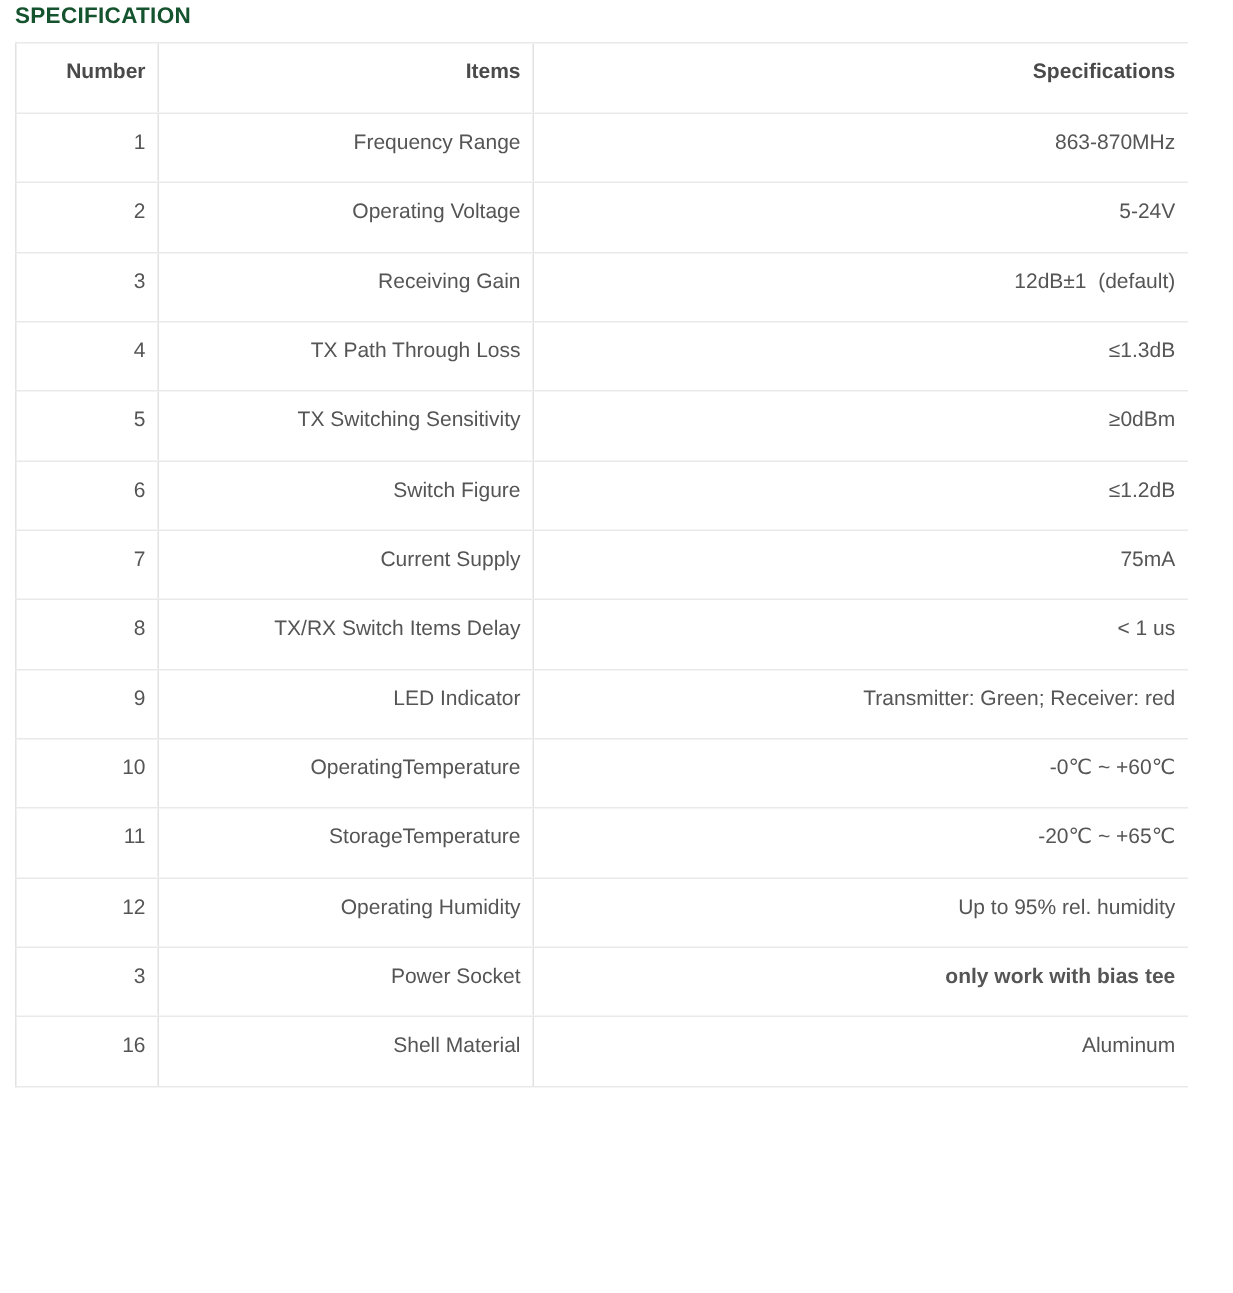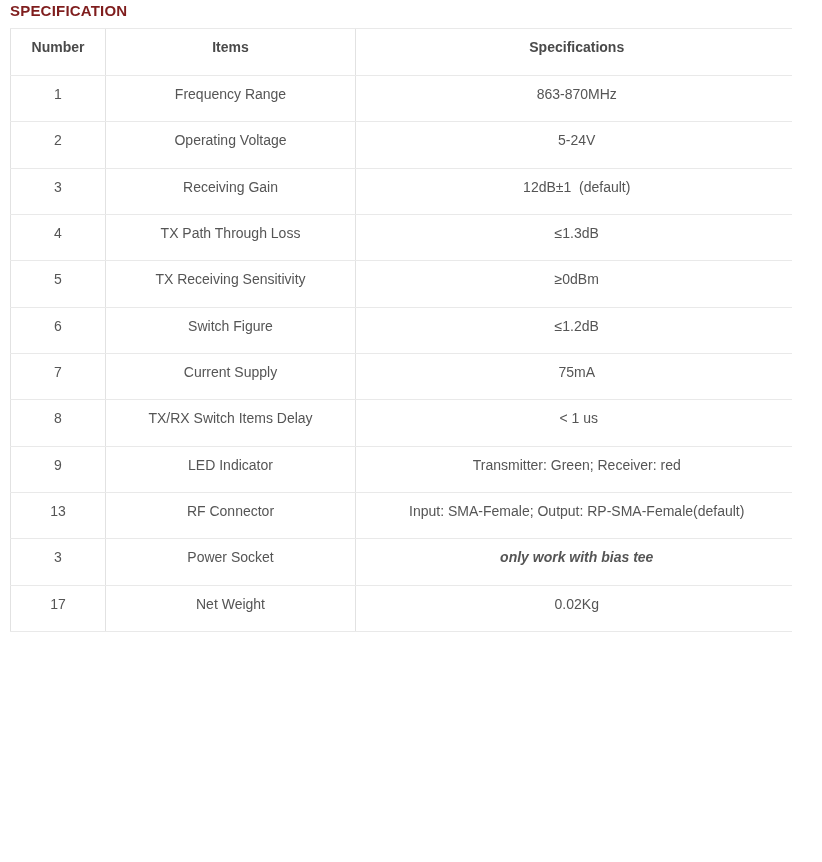--- a/index.html
+++ b/index.html
@@ -14,58 +14,57 @@
     position: relative;
     font-family: "Liberation Sans", "DejaVu Sans", sans-serif;
   }
   .page-title {
     position: absolute;
     left: 10px;
     top: 2px;
     font-size: 15px;
     font-weight: 700;
     letter-spacing: 0.2px;
-    color: #7f1d1d;
+    color: #14532d;
   }
   table.spec-table {
     position: absolute;
     left: 10px;
     top: 28px;
     width: 781px;
     border-collapse: collapse;
     table-layout: fixed;
   }
   .spec-table th,
   .spec-table td {
     box-sizing: border-box;
     height: 46.33px;
     padding: 10px 8px 0 8px;
     vertical-align: top;
-    text-align: center;
+    text-align: right;
     font-size: 14px;
     line-height: 1.25;
     color: #555555;
     border-bottom: 1px solid #e9e9e9;
     border-left: 1px solid #e2e2e2;
     overflow: hidden;
     white-space: pre-wrap;
   }
   .spec-table thead th {
     height: 47px;
     border-top: 1px solid #e9e9e9;
     font-weight: 700;
     color: #4a4a4a;
   }
   .spec-table .col-spec {
     padding-left: 14px;
   }
   .spec-bold {
     font-weight: 700;
     color: #4d4d4d;
-    font-style: italic;
   }
 </style>
 </head>
 <body>
 
 <div class="page-title">SPECIFICATION</div>
 
 <table class="spec-table">
   <colgroup>
     <col style="width:95px">
@@ -95,21 +94,21 @@
       <td>Receiving Gain</td>
       <td class="col-spec">12dB±1  (default)</td>
     </tr>
     <tr>
       <td>4</td>
       <td>TX Path Through Loss</td>
       <td class="col-spec">≤1.3dB</td>
     </tr>
     <tr>
       <td>5</td>
-      <td>TX Receiving Sensitivity</td>
+      <td>TX Switching Sensitivity</td>
       <td class="col-spec">≥0dBm</td>
     </tr>
     <tr>
       <td>6</td>
       <td>Switch Figure</td>
       <td class="col-spec">≤1.2dB</td>
     </tr>
     <tr>
       <td>7</td>
       <td>Current Supply</td>
@@ -119,28 +118,38 @@
       <td>8</td>
       <td>TX/RX Switch Items Delay</td>
       <td class="col-spec"> &lt; 1 us</td>
     </tr>
     <tr>
       <td>9</td>
       <td>LED Indicator</td>
       <td class="col-spec">Transmitter: Green; Receiver: red</td>
     </tr>
     <tr>
-      <td>13</td>
-      <td>RF Connector</td>
-      <td class="col-spec">Input: SMA-Female; Output: RP-SMA-Female(default)</td>
+      <td>10</td>
+      <td>OperatingTemperature</td>
+      <td class="col-spec">-0℃ ~ +60℃</td>
+    </tr>
+    <tr>
+      <td>11</td>
+      <td>StorageTemperature</td>
+      <td class="col-spec">-20℃ ~ +65℃</td>
+    </tr>
+    <tr>
+      <td>12</td>
+      <td>Operating Humidity</td>
+      <td class="col-spec">Up to 95% rel. humidity</td>
     </tr>
     <tr>
       <td>3</td>
       <td>Power Socket</td>
       <td class="col-spec spec-bold">only work with bias tee</td>
     </tr>
     <tr>
-      <td>17</td>
-      <td>Net Weight</td>
-      <td class="col-spec">0.02Kg</td>
+      <td>16</td>
+      <td>Shell Material</td>
+      <td class="col-spec">Aluminum</td>
     </tr>
   </tbody>
 </table>
 
 </body></html>

